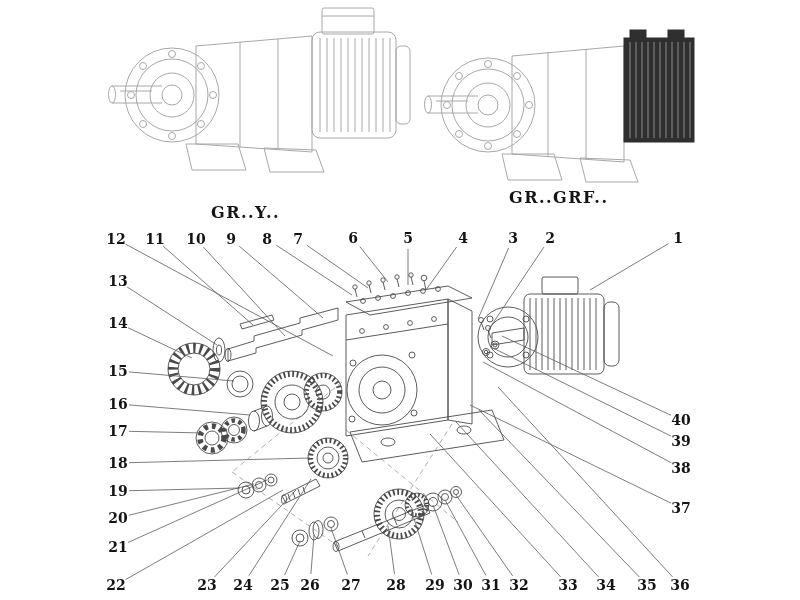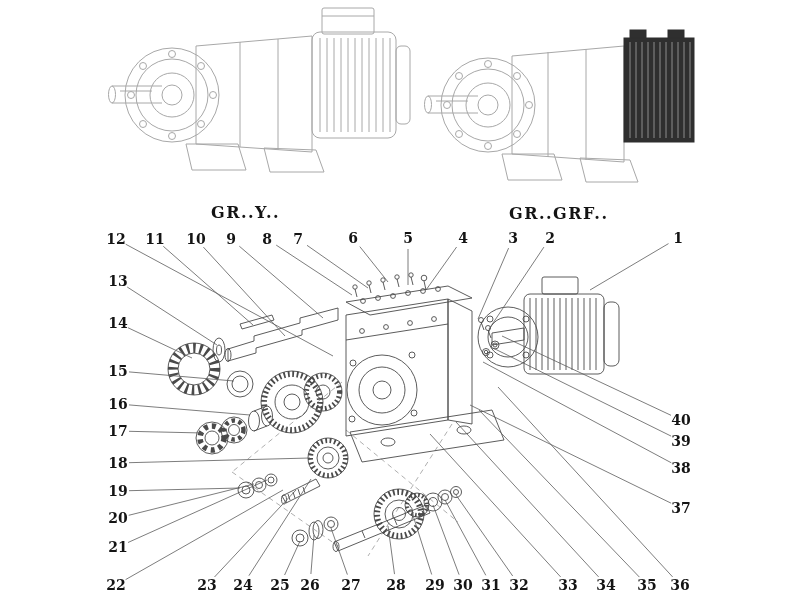--- a/index.html
+++ b/index.html
@@ -9,21 +9,21 @@
   .variant-label {
     position: absolute;
     font-family: "DejaVu Serif", serif;
     font-weight: bold;
     font-size: 16px;
     letter-spacing: 1.5px;
     color: #141414;
     white-space: nowrap;
   }
   .label-left  { left: 211px; top: 203px; }
-  .label-right { left: 509px; top: 204px; }
+  .label-right { left: 509px; top: 188px; }
   .callout {
     font-family: "DejaVu Serif", serif;
     font-weight: bold;
     font-size: 14px;
   }
   .leader { fill: none; }
 </style>
 </head>
 <body>
 

